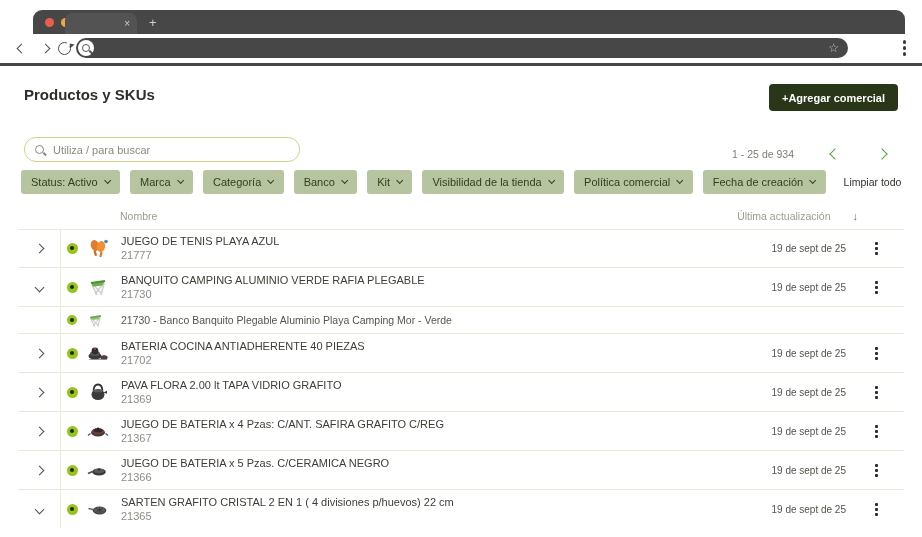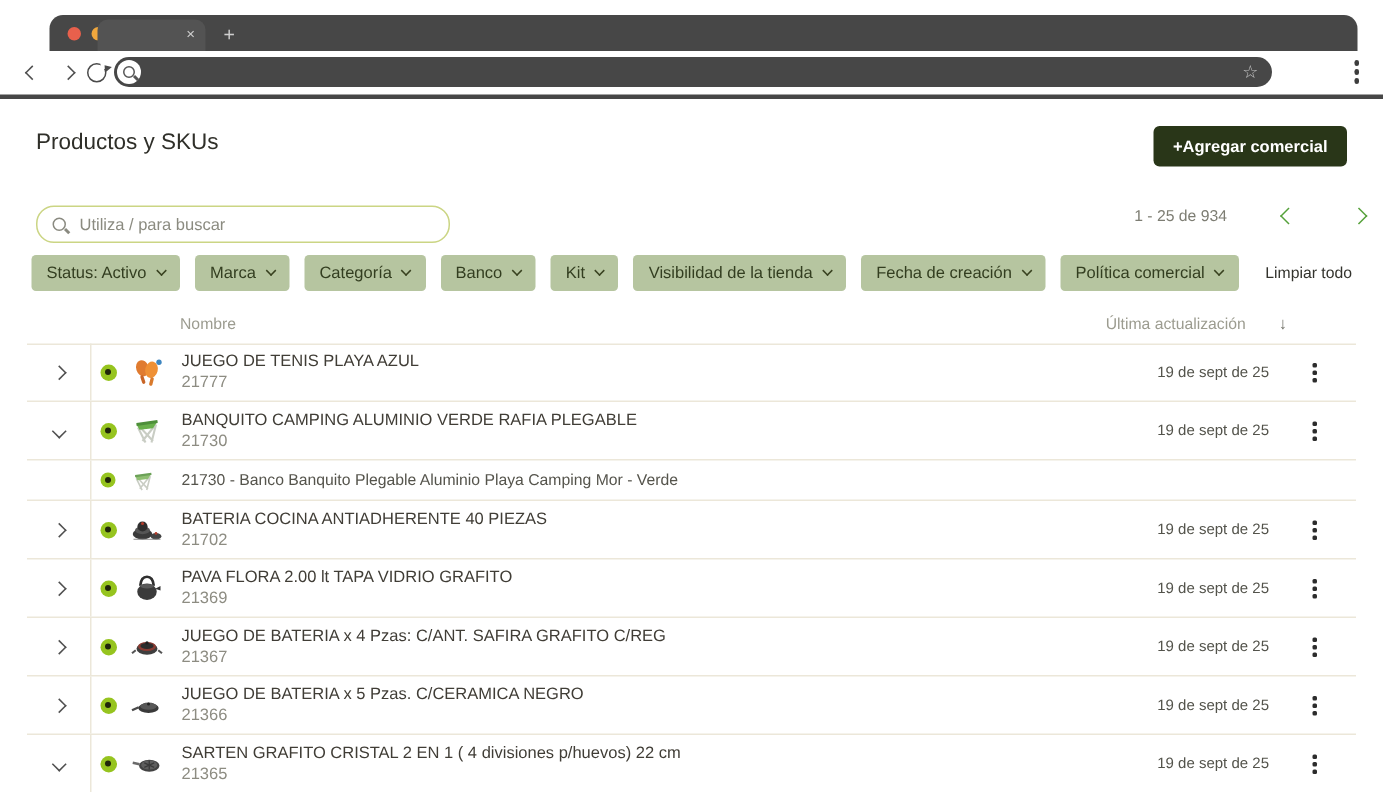--- a/index.html
+++ b/index.html
@@ -42,32 +42,32 @@
 
   
   .chev{display:inline-block;border:solid #4f4f4f;border-width:0 1.6px 1.6px 0;padding:3px}
   .chev.right{transform:rotate(-45deg)}
   .chev.down{transform:rotate(45deg)}
   .chev.left{transform:rotate(135deg)}
   .chev.green{border-color:#55a13a;padding:3.5px;border-width:0 1.9px 1.9px 0}
   .chev.tiny{padding:2.2px;border-width:0 1.3px 1.3px 0;border-color:#38411f;margin-top:-2px}
 
   
-  .page-title{position:absolute;left:24px;top:86px;margin:0;font-size:15px;font-weight:normal;color:#2f2f29}
+  .page-title{position:absolute;left:24px;top:86px;margin:0;font-size:15px;font-weight:bold;color:#2f2f29}
   .add-btn{position:absolute;right:24px;top:84px;height:27px;padding:0 13px;background:#293618;color:#fff;
            border:none;border-radius:4px;font-size:11px;font-weight:600;cursor:pointer;
            font-family:"Liberation Sans", sans-serif}
 
   
   .search{position:absolute;left:24px;top:137px;width:264px;height:23px;border:1.5px solid #cbd584;
           border-radius:12px;display:flex;align-items:center;gap:7px;padding-left:10px;background:#fff}
   .search input{border:none;outline:none;flex:1;font-size:11px;color:#55554c;background:transparent;
           font-family:"Liberation Sans", sans-serif}
   .search input::placeholder{color:#8b8b80}
-  .pagination{position:absolute;right:10px;top:138px;height:22px;display:flex;align-items:flex-start;gap:35px}
+  .pagination{position:absolute;right:34px;top:138px;height:22px;display:flex;align-items:flex-end;gap:35px}
   .page-range{font-size:10.5px;color:#7d7d73}
   .pag-btn{cursor:pointer;display:flex;align-items:center;padding:2px}
 
   
   .chips{position:absolute;left:21px;top:170px;display:flex;align-items:center;gap:10px}
   .chip{height:24px;background:#b6c5a0;border-radius:3px;display:flex;align-items:center;gap:7px;
         padding:0 10px;font-size:11px;color:#333e20;cursor:pointer;white-space:nowrap}
   .clear{margin-left:8px;font-size:10.5px;color:#33332d;cursor:pointer;white-space:nowrap}
 
   
@@ -171,25 +171,25 @@
     </div>
   <div class="chip">
       <span>Kit</span>
       <i class="chev down tiny"></i>
     </div>
   <div class="chip">
       <span>Visibilidad de la tienda</span>
       <i class="chev down tiny"></i>
     </div>
   <div class="chip">
+      <span>Política comercial</span>
+      <i class="chev down tiny"></i>
+    </div>
+  <div class="chip">
       <span>Fecha de creación</span>
-      <i class="chev down tiny"></i>
-    </div>
-  <div class="chip">
-      <span>Política comercial</span>
       <i class="chev down tiny"></i>
     </div>
   <span class="clear">Limpiar todo</span>
 </div>
 
 <div class="thead">
   <span class="col-name">Nombre</span>
   <span class="col-upd">
     <span>Última actualización</span>
     <span class="sort">↓</span>

